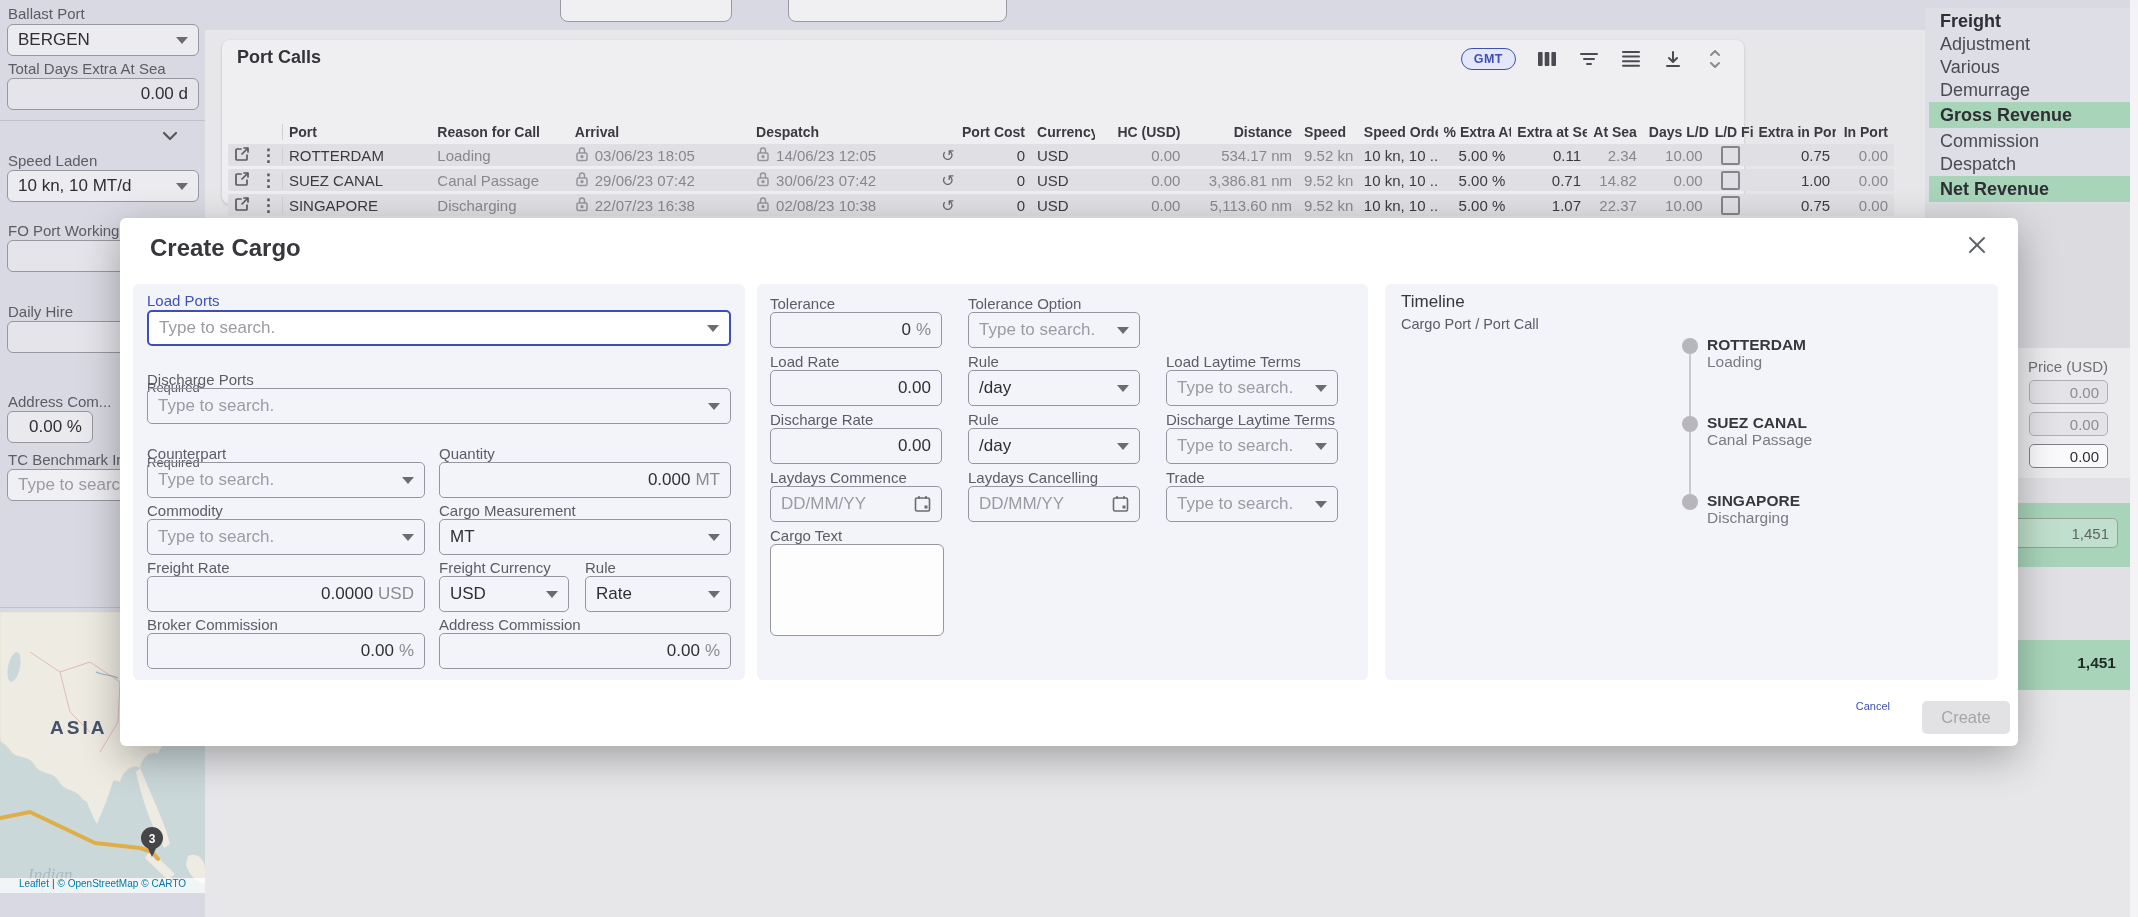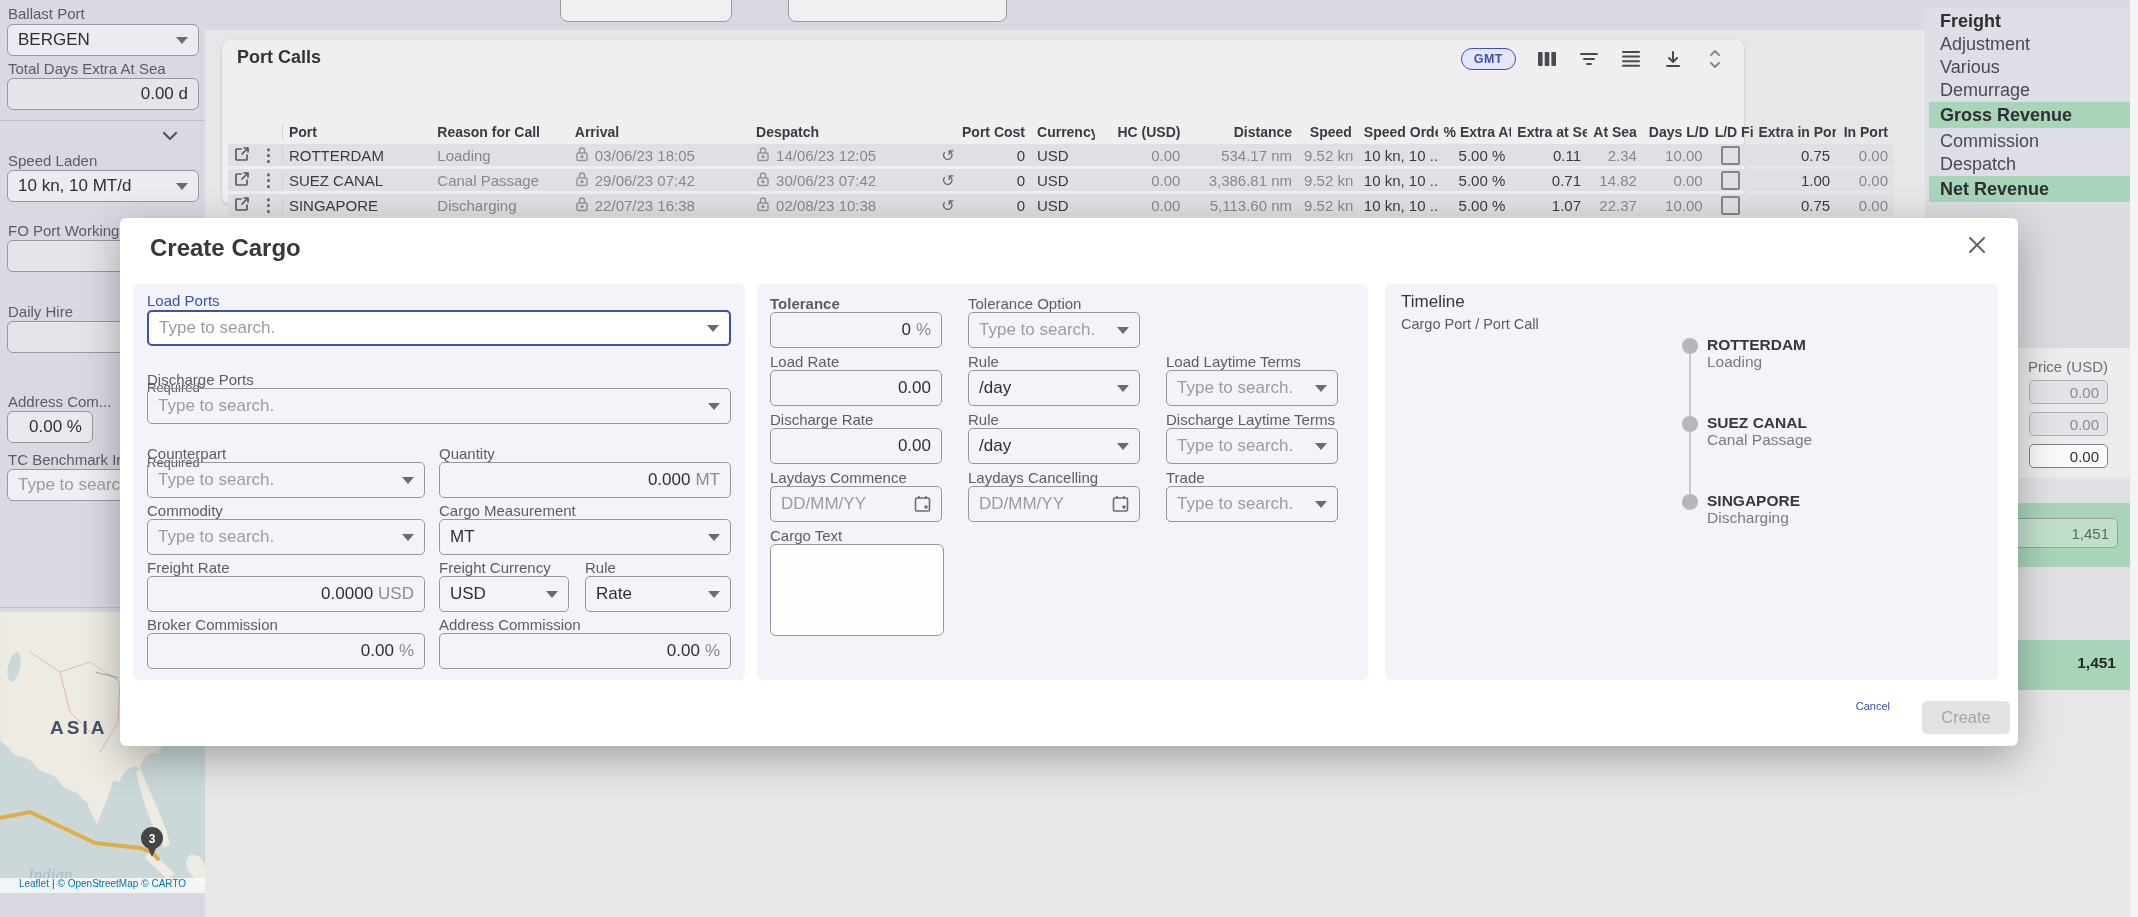--- a/index.html
+++ b/index.html
@@ -40,21 +40,21 @@
   .t-row{display:flex;align-items:center;height:22px;font-size:15px;}
   .t-head{height:24px;color:#3a3a40;font-weight:bold;font-size:14px;}
   .t-band{background:#e0e0e4;border-radius:2px;margin-bottom:3px;color:#87878d;}
   .cell{box-sizing:border-box;padding:0 6px;white-space:nowrap;overflow:hidden;}
   .co{width:26px;}.cm{width:28px;}
   .cport{width:150px;border-left:1px solid #cfcfd5;}
   .creason{width:138px;}.carr{width:182px;}.cdep{width:186px;}
   .ccost{width:96px;text-align:right;}
   .ccur{width:64px;}
   .chc{width:92px;text-align:right;}.cdist{width:112px;text-align:right;}
-  .cspd{width:60px;text-align:right;}.cso{width:80px;}
+  .cspd{width:60px;}.cso{width:80px;}
   .cpct{width:74px;text-align:right;}.ces{width:76px;text-align:right;}
   .cas{width:56px;text-align:right;}.cdld{width:66px;text-align:right;}
   .cfix{width:44px;text-align:center;}
   .ceip{width:84px;text-align:right;}.cip{width:58px;text-align:right;}
   .dark{color:#3a3a40;}
   .iconflex{display:flex;align-items:center;gap:6px;}
   .costflex{display:flex;align-items:center;}
   .checkbox{display:inline-block;width:15px;height:15px;border:2px solid #84848a;border-radius:2px;vertical-align:middle;}
   .dots{font-size:17px;color:#55555c;font-weight:bold;}
 
@@ -528,21 +528,21 @@
           <span class="unit">%</span>
       </div>
       <div class="f-label" style="left:306px;top:332px;">Address Commission</div>
       <div class="fld num" style="left:306px;top:349px;width:292px;">
         <span>0.00</span>
           <span class="unit">%</span>
       </div>
     </div>
 
     <div class="panel p2">
-      <div class="f-label" style="left:13px;top:11px;font-weight:bold;">Tolerance</div>
+      <div class="f-label" style="left:13px;top:11px;">Tolerance</div>
       <div class="fld num" style="left:13px;top:28px;width:172px;">
         <span>0</span>
           <span class="unit">%</span>
       </div>
       <div class="f-label" style="left:211px;top:11px;">Tolerance Option</div>
       <div class="fld" style="left:211px;top:28px;width:172px;">
         <span class="placeholder">Type to search.</span>
         <span class="sel-arrow"></span>
       </div>
 

